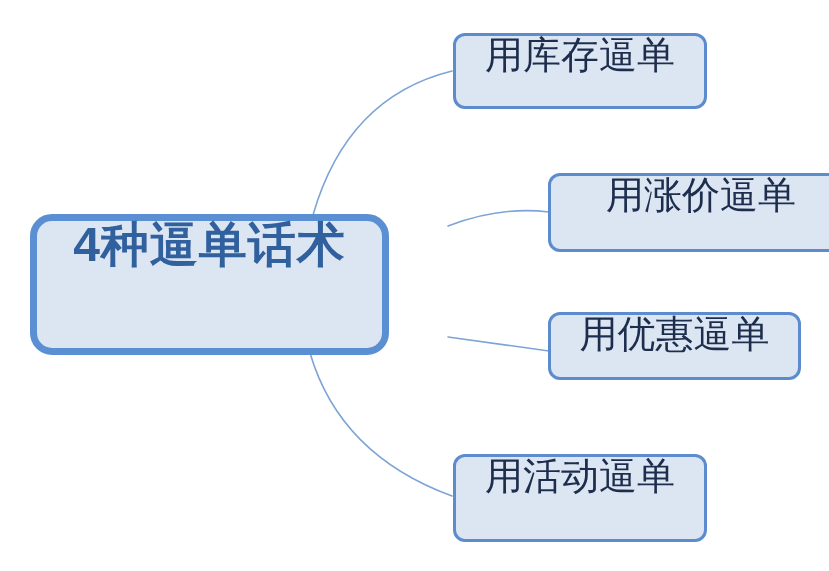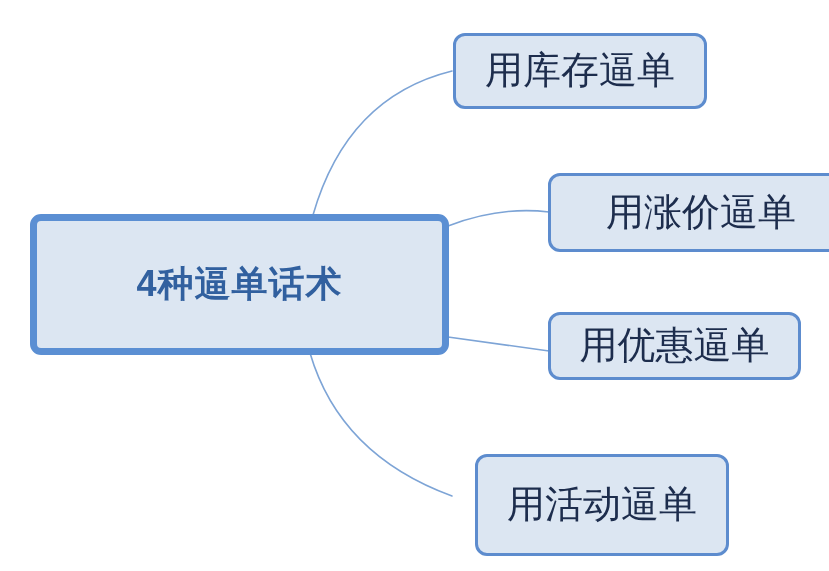--- a/index.html
+++ b/index.html
@@ -26,47 +26,46 @@
     fill: none;
     stroke: #7da4d6;
     stroke-width: 1.6;
     stroke-linecap: round;
   }
   .node {
     position: absolute;
     box-sizing: border-box;
     background: #dce6f2;
     display: flex;
-    align-items: center;
     justify-content: center;
     cursor: default;
   }
   .root-node {
     left: 30px;
     top: 214px;
-    width: 419px;
+    width: 359px;
     height: 141px;
     border: 7px solid #5b8fd3;
-    border-radius: 11px;
-    font-size: 36px;
+    border-radius: 22px;
+    font-size: 48px;
     font-weight: bold;
     color: #31609f;
     letter-spacing: 1px;
   }
   .child-node {
     border: 3px solid #5d8cce;
     border-radius: 12px;
     font-size: 38px;
     font-weight: 400;
     color: #1d2d4d;
   }
   .child-1 { left: 453px; top: 33px;  width: 254px; height: 76px; }
   .child-2 { left: 548px; top: 173px; width: 306px; height: 79px; }
   .child-3 { left: 548px; top: 312px; width: 253px; height: 68px; }
-  .child-4 { left: 453px; top: 454px; width: 254px; height: 102px; margin-left: 22px; }
+  .child-4 { left: 453px; top: 454px; width: 254px; height: 88px; }
   .node-label {
     white-space: nowrap;
     line-height: 1;
     padding-bottom: 2px;
   }
 </style>
 </head>
 <body>
 
 <div class="canvas">

